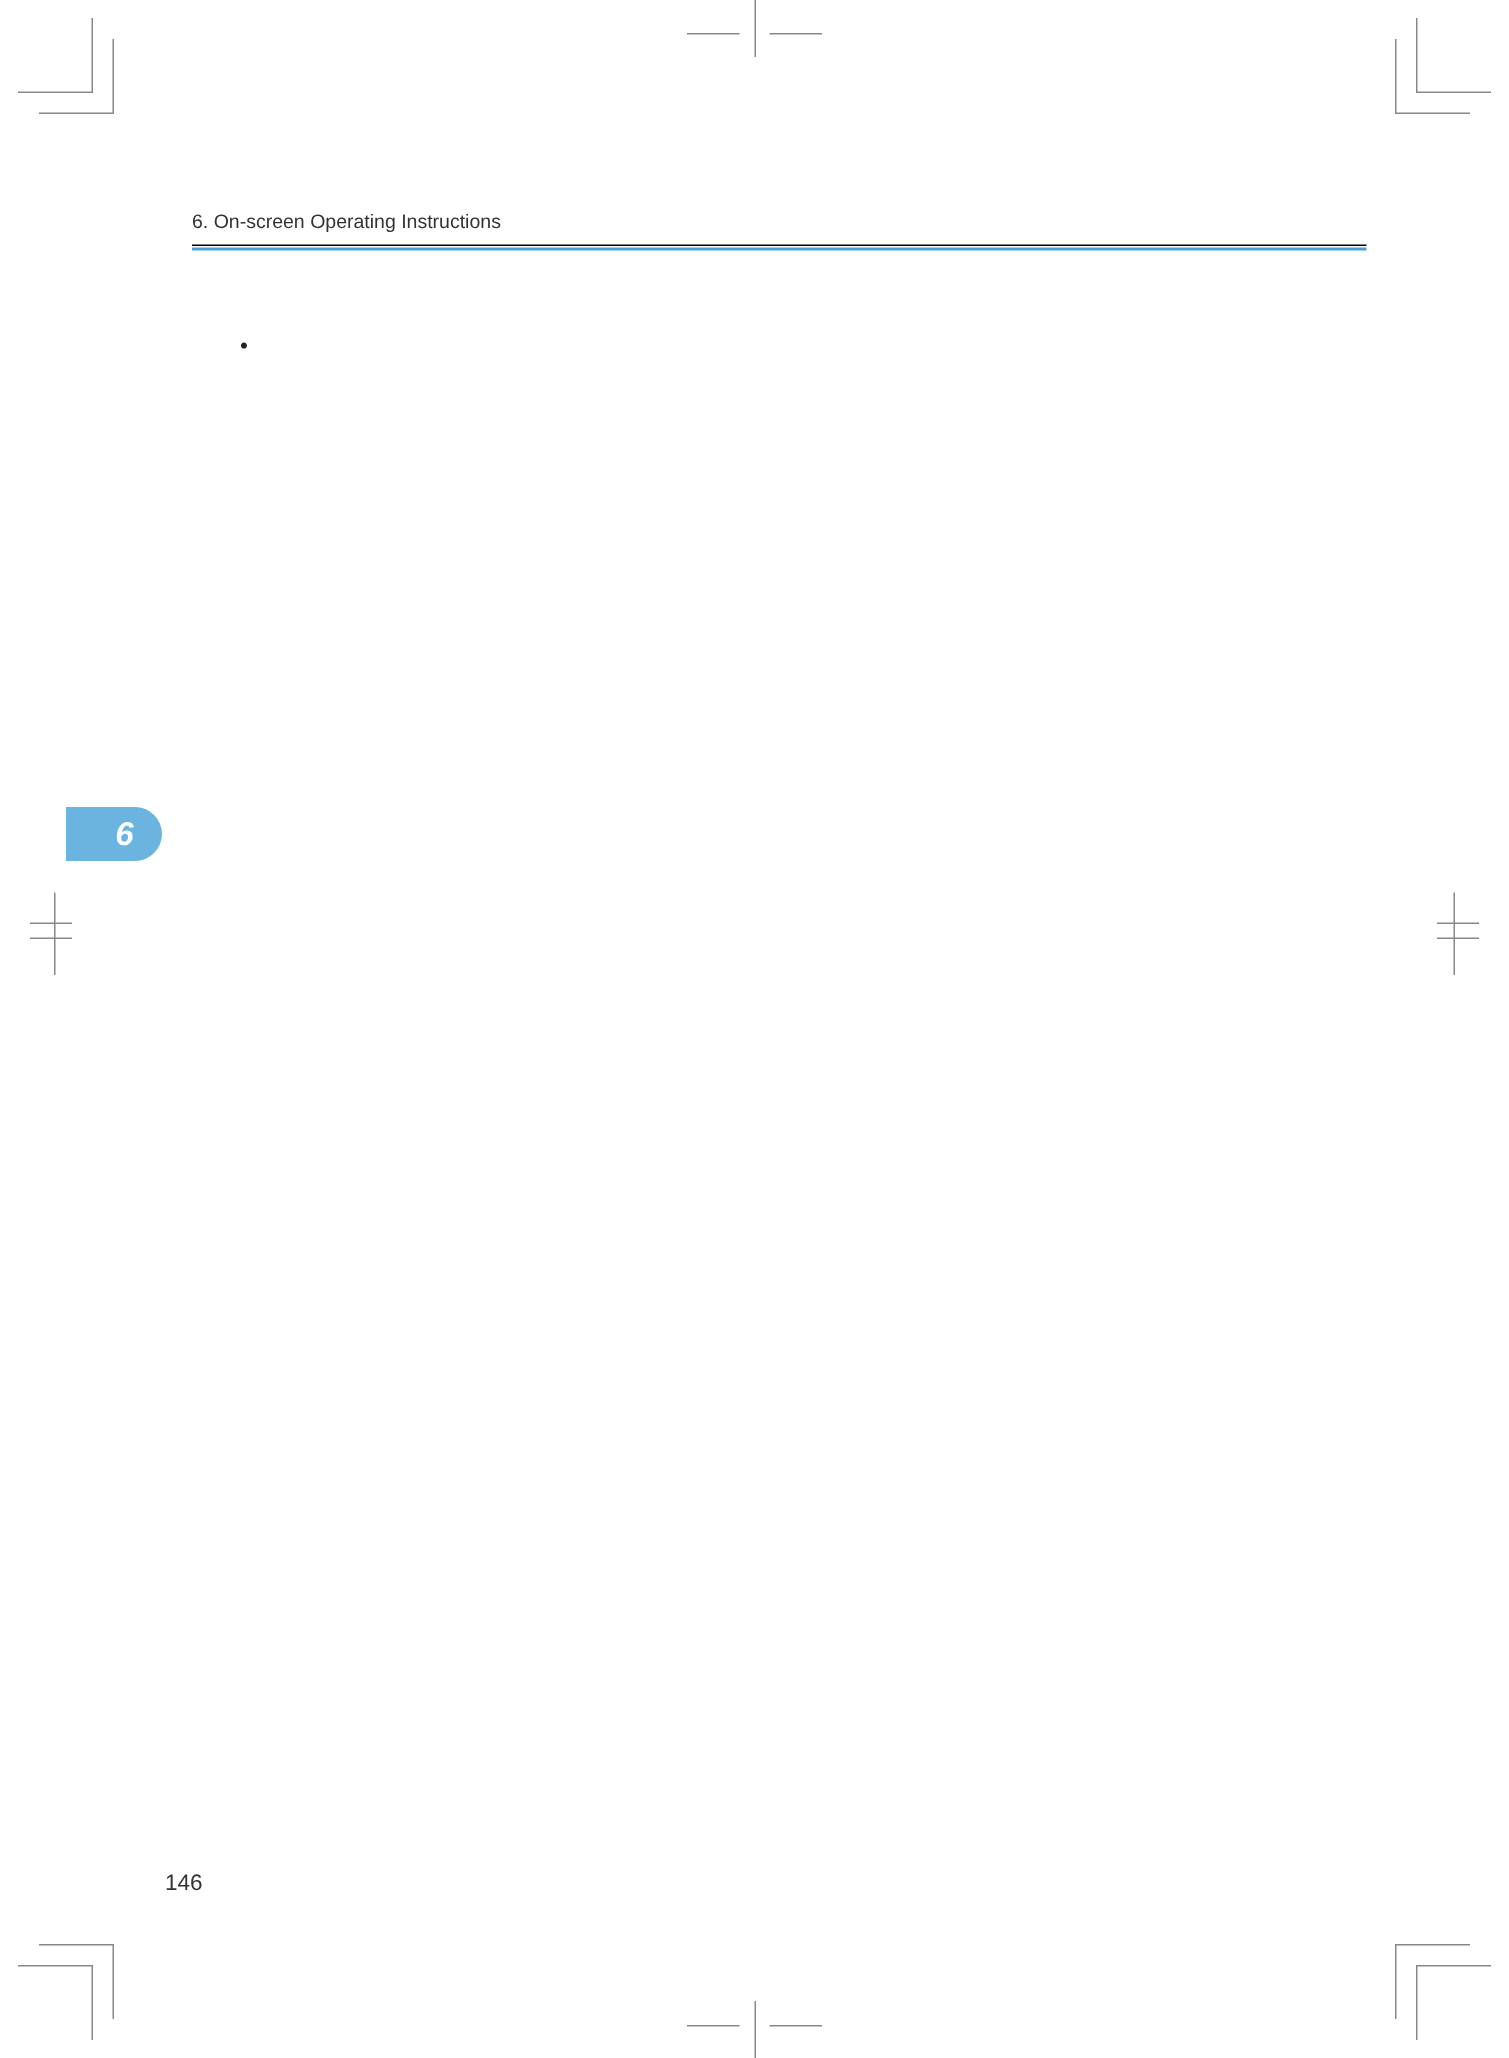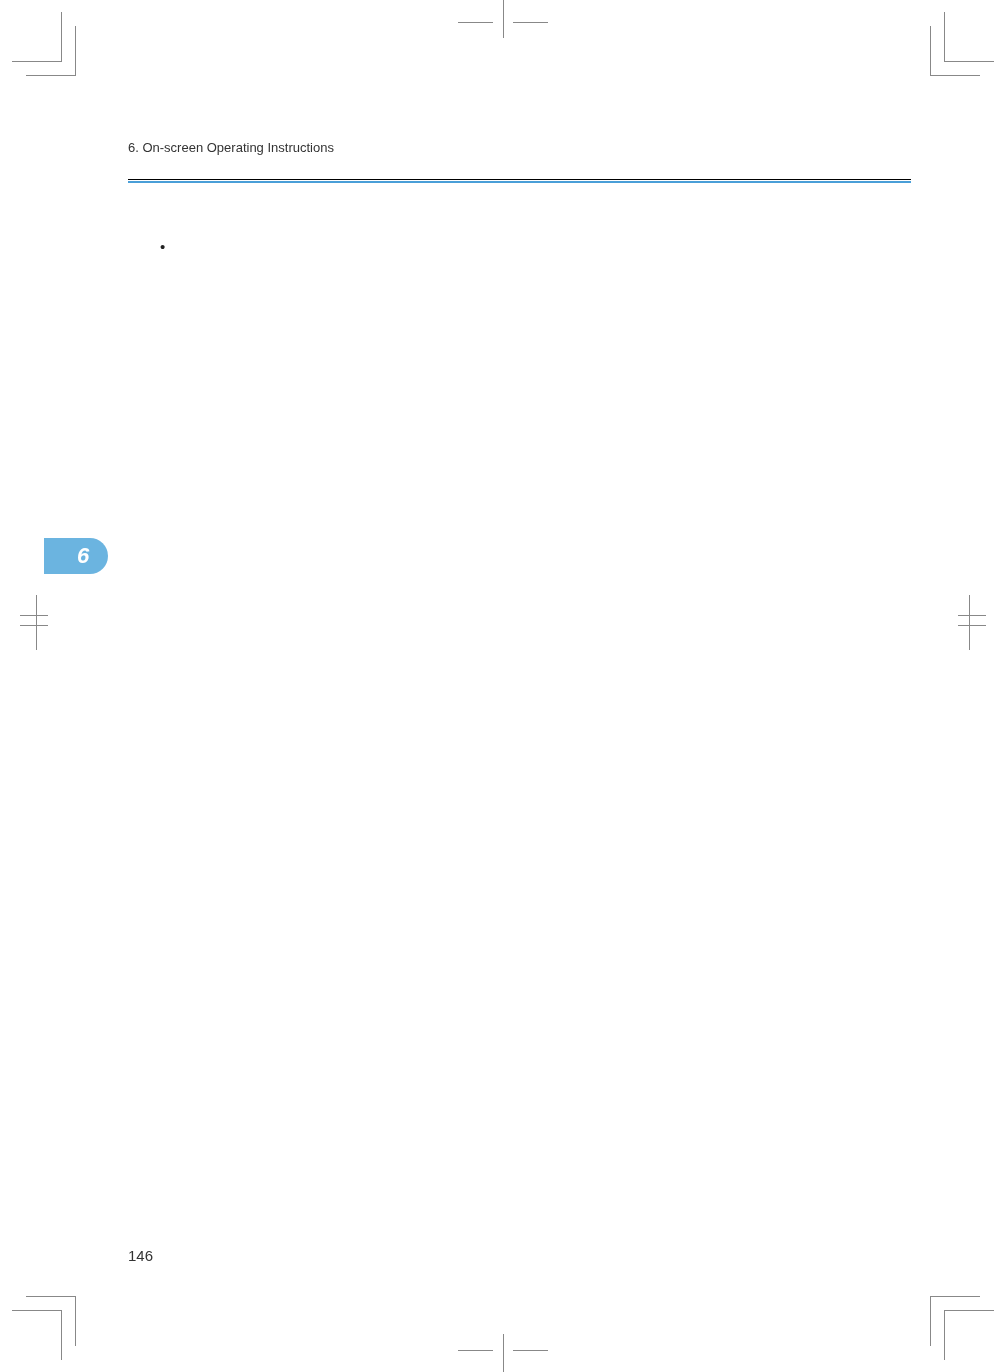--- a/index.html
+++ b/index.html
@@ -128,21 +128,21 @@
       position: absolute;
       top: 140px;
       left: 128px;
       right: 95px;
       bottom: 110px;
     }
     
     .header-text {
       font-size: 13px;
       color: #333;
-      padding-bottom: 24px;
+      padding-bottom: 8px;
       border-bottom: 1px solid #000;
     }
     .header-rule-blue {
       height: 2px;
       background: #4a9fd8;
       margin-top: 1px;
     }
     
     .body-text {
       margin-top: 55px;
@@ -174,21 +174,21 @@
     .chapter-tab-num {
       color: #fff;
       font-size: 22px;
       font-weight: bold;
       font-style: italic;
       font-family: Arial, sans-serif;
     }
     
     .page-number {
       position: absolute;
-      left: 128px;
+      left: 110px;
       bottom: 108px;
       font-size: 15px;
       color: #333;
     }
   </style>
 </head>
 <body>
 
 <div class="crop-mark crop-tl-outer"></div>
 <div class="crop-mark crop-tl-inner"></div>

